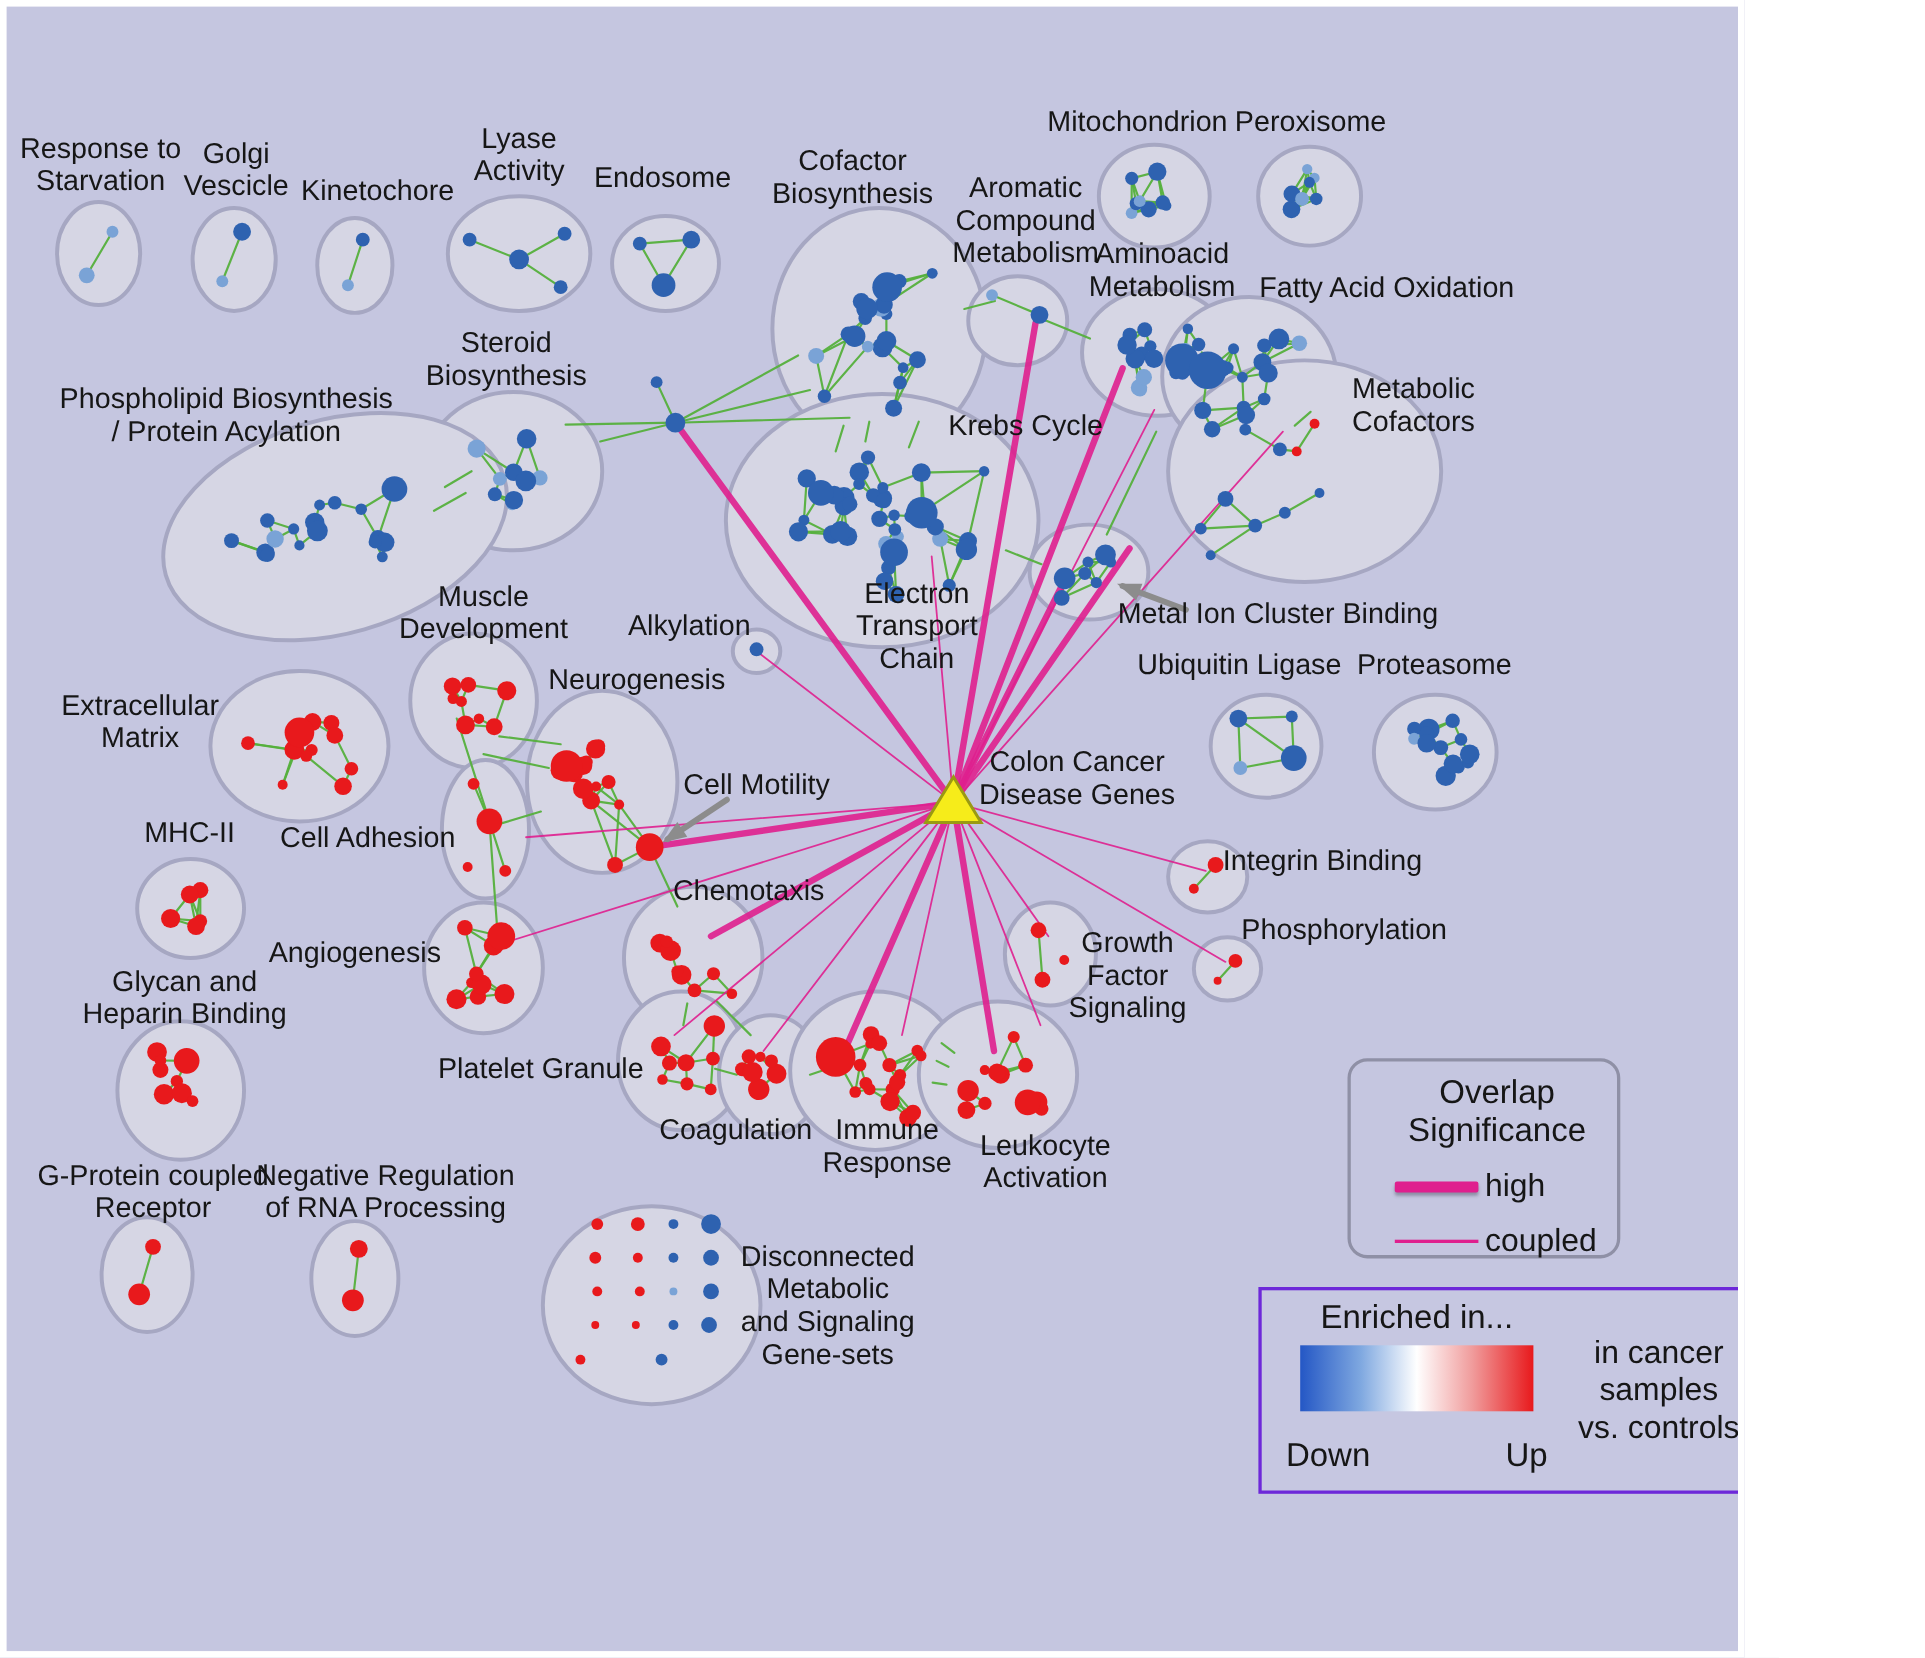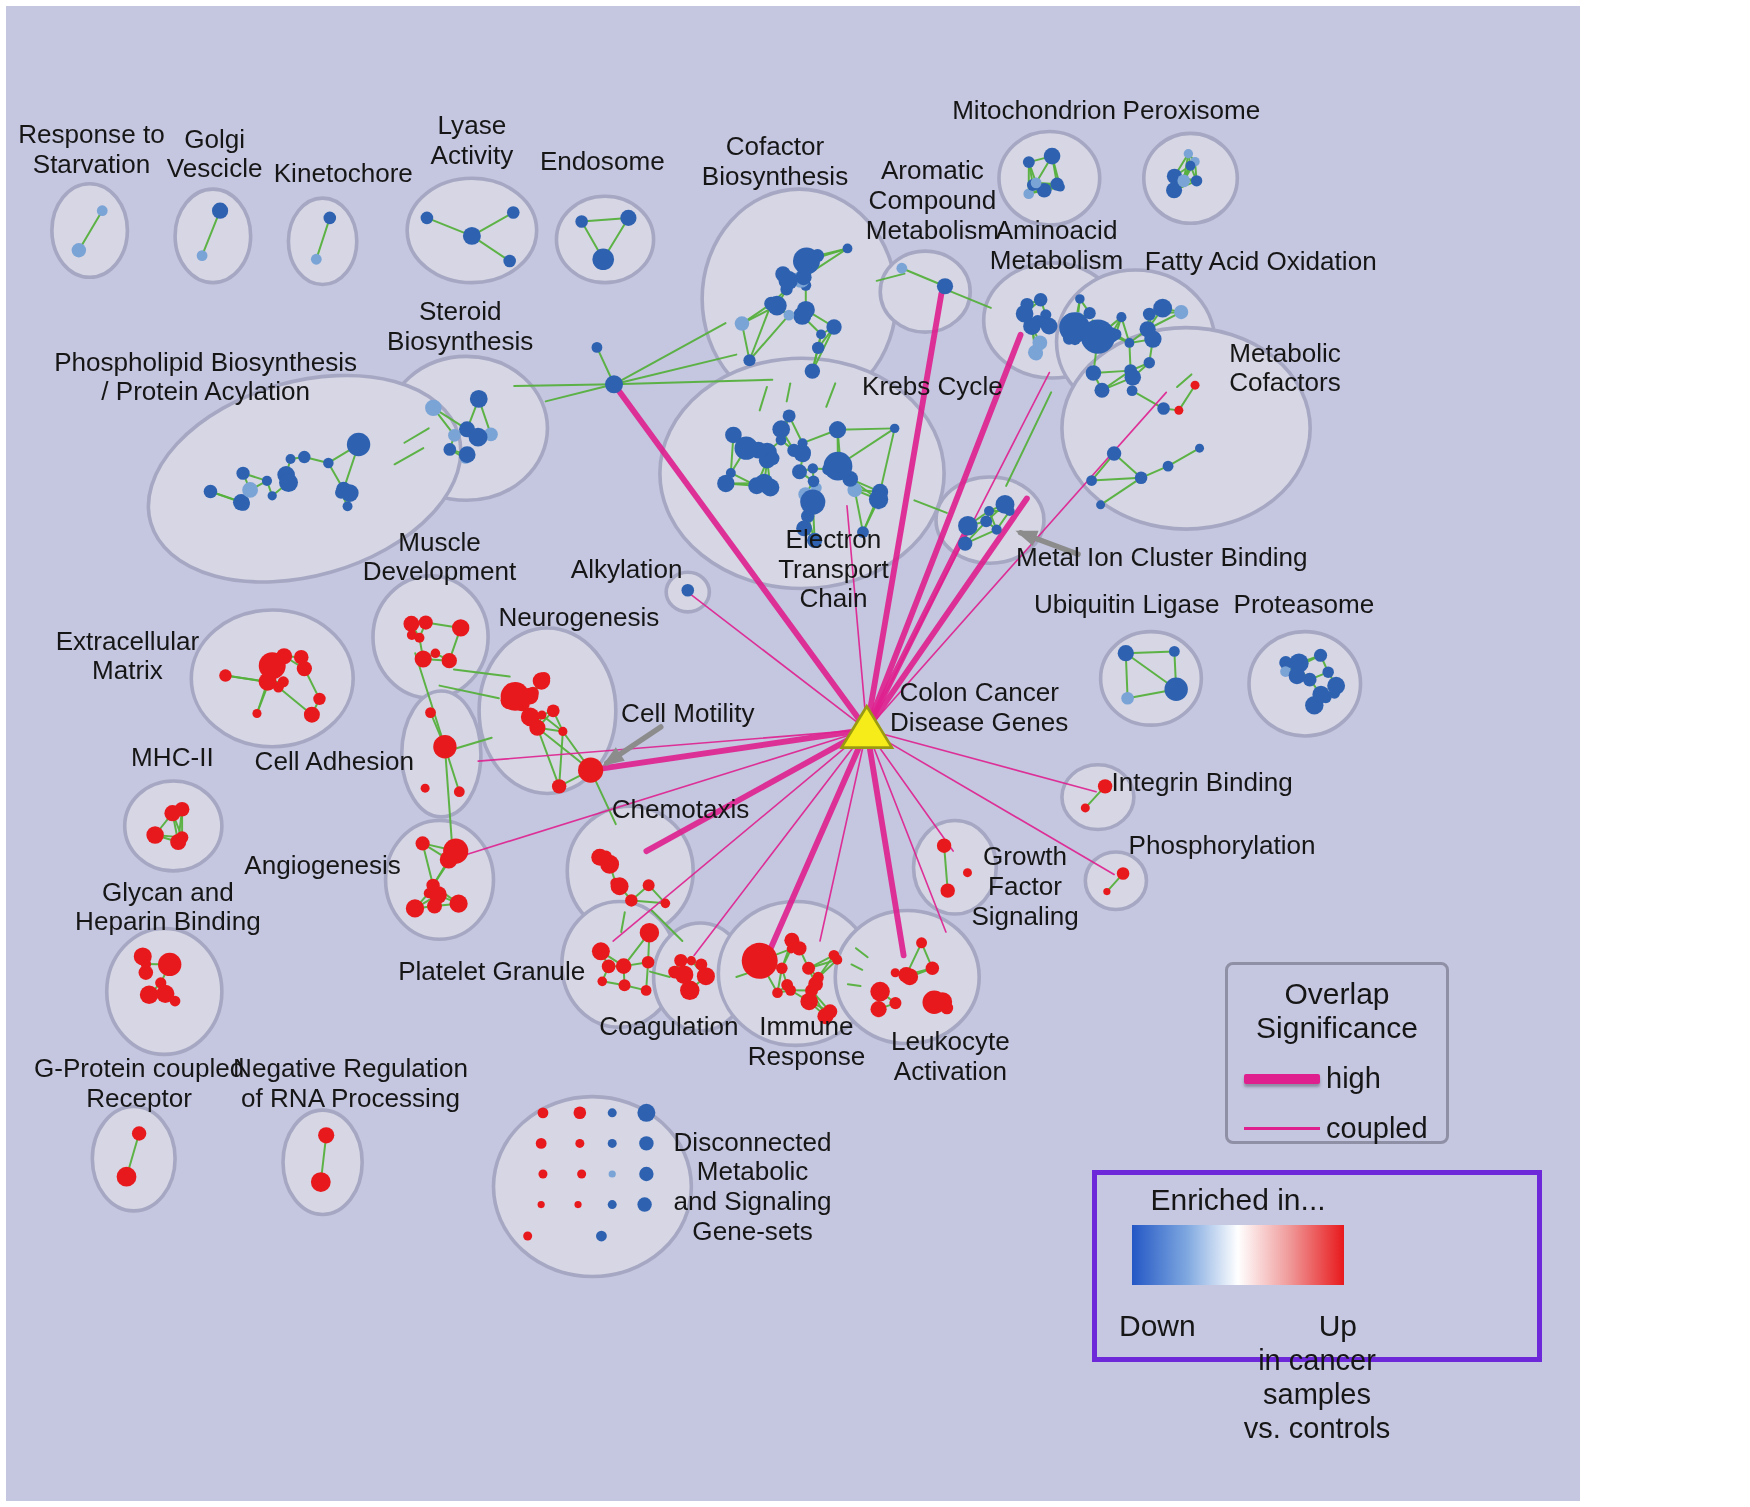--- a/index.html
+++ b/index.html
@@ -1,24 +1,24 @@
 <!DOCTYPE html>
 <html><head>
 <meta charset="utf-8">
 <style>
   html,body{margin:0;padding:0;background:#ffffff;}
   #stage{position:relative;width:1586px;height:1507px;background:#c5c6e0;border:6px solid #ffffff;box-sizing:border-box;font-family:"Liberation Sans",sans-serif;overflow:hidden;color:#161616;}
   #net{position:absolute;left:0;top:0;width:100%;height:100%;}
   .legend{position:absolute;color:#161616;}
-  .legend-overlap{left:1219px;top:956px;width:218px;height:176px;border:3px solid #8f90a6;border-radius:8px;}
+  .legend-overlap{left:1219px;top:956px;width:218px;height:176px;border:3px solid #8f90a6;border-radius:18px;padding-left:24px;}
   .legend-overlap .t{text-align:center;font-size:30px;line-height:34px;margin-top:12px;}
   .sig-row{display:flex;align-items:center;gap:6px;margin:17px 0 0 16px;font-size:29px;}
   .sig-high{width:76px;height:10px;background:#df1f8e;border-radius:2px;box-shadow:0 3px 3px rgba(70,70,90,.45);}
   .sig-moderate{width:76px;height:3px;background:#df1f8e;}
-  .legend-enriched{left:1086px;top:1164px;width:440px;height:182px;border:5px solid #6d28d9;display:flex;align-items:stretch;background:rgba(255,255,255,0.03);flex-direction:column;}
+  .legend-enriched{left:1138px;top:1164px;width:440px;height:182px;border:3px solid #6d28d9;display:flex;align-items:stretch;background:rgba(255,255,255,0.03);}
   .le-left{width:282px;display:flex;flex-direction:column;align-items:center;}
   .le-title{font-size:30px;margin-top:8px;}
   .grad-bar{width:212px;height:60px;margin-top:8px;background:linear-gradient(90deg,#2457c5 0%,#7fa8e0 26%,#ffffff 50%,#f09b9b 74%,#e8191c 100%);}
   .le-ends{width:238px;display:flex;justify-content:space-between;font-size:30px;margin-top:24px;}
   .le-note{flex:1;display:flex;flex-direction:column;justify-content:center;align-items:center;font-size:29px;line-height:34px;}
 </style>
 </head>
 <body>
 
 <div id="stage">

